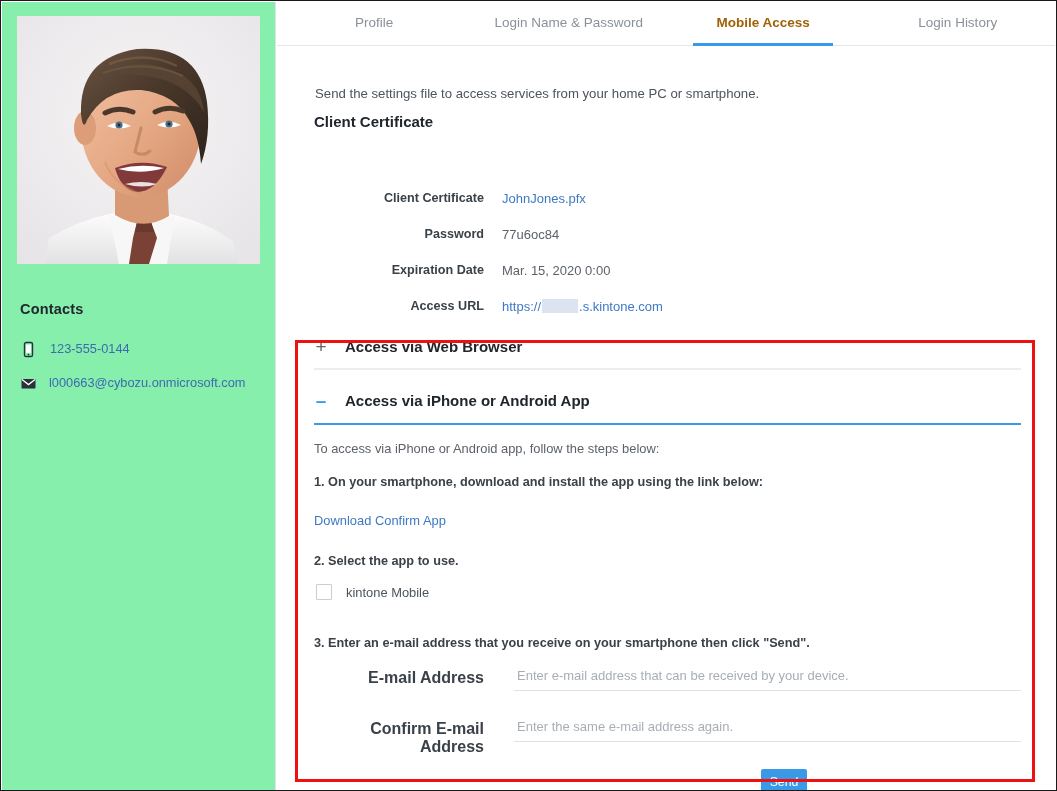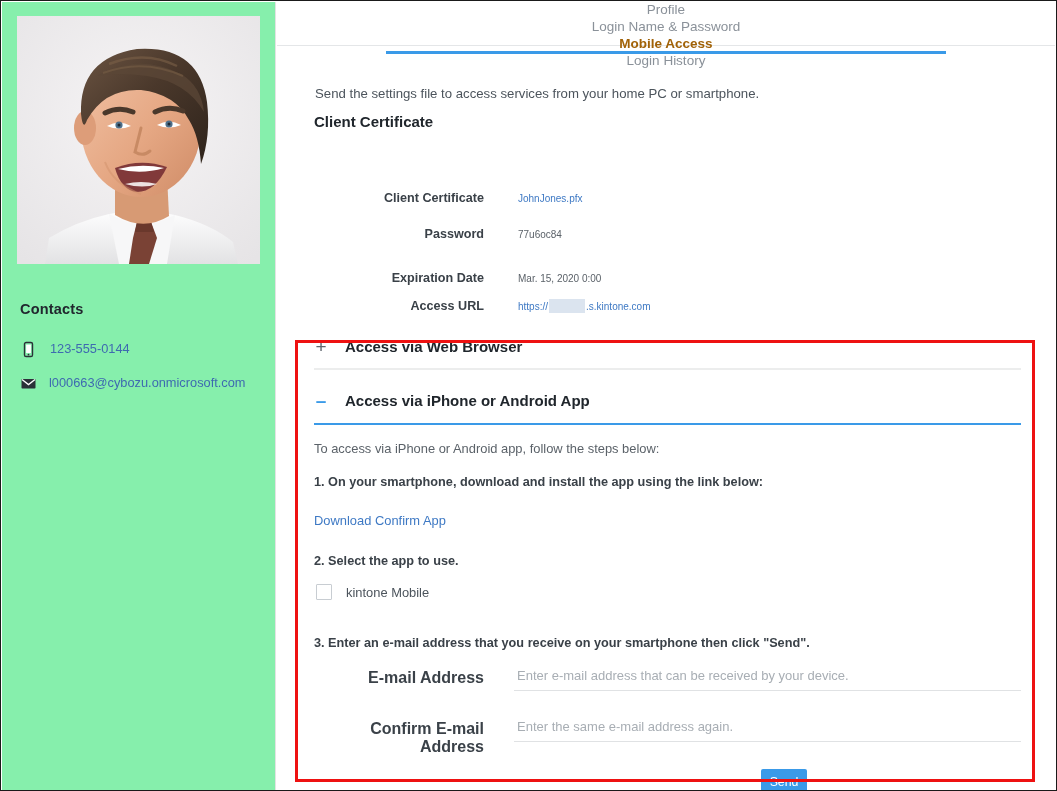--- a/index.html
+++ b/index.html
@@ -82,21 +82,20 @@
     background: #ffffff;
   }
 
   
   #tabs {
     position: relative;
     height: 44px;
     border-bottom: 1px solid #e4e6e8;
     display: flex;
     align-items: stretch;
-    flex-direction: column;
   }
   .tab {
     flex: 1 1 0;
     display: flex;
     align-items: center;
     justify-content: center;
     font-size: 13.5px;
     color: #8a9199;
     cursor: pointer;
     position: relative;
@@ -147,22 +146,22 @@
   }
   .cert-label {
     width: 170px;
     text-align: right;
     font-size: 12.6px;
     font-weight: bold;
     color: #3a4148;
     padding-right: 0;
   }
   .cert-value {
-    margin-left: 34px;
-    font-size: 10px;
+    margin-left: 18px;
+    font-size: 13px;
     color: #5b6269;
     display: flex;
     align-items: center;
   }
   .cert-value.link { color: #3e79c4; cursor: pointer; }
   .redact-block {
     display: inline-block;
     width: 36px;
     height: 14px;
     background: #dbe4ef;
@@ -445,21 +444,21 @@
       <div class="cert-row" style="top:140px;">
         <div class="cert-label">Client Certificate</div>
         <div class="cert-value link">JohnJones.pfx</div>
       </div>
 
       <div class="cert-row" style="top:176px;">
         <div class="cert-label">Password</div>
         <div class="cert-value">77u6oc84</div>
       </div>
 
-      <div class="cert-row" style="top:220px;">
+      <div class="cert-row" style="top:212px;">
         <div class="cert-label">Expiration Date</div>
         <div class="cert-value">Mar. 15, 2020 0:00</div>
       </div>
 
       <div class="cert-row" style="top:248px;">
         <div class="cert-label">Access URL</div>
         <div class="cert-value link">
           <span>https://</span>
           <span class="redact-block"></span>
           <span>.s.kintone.com</span>

